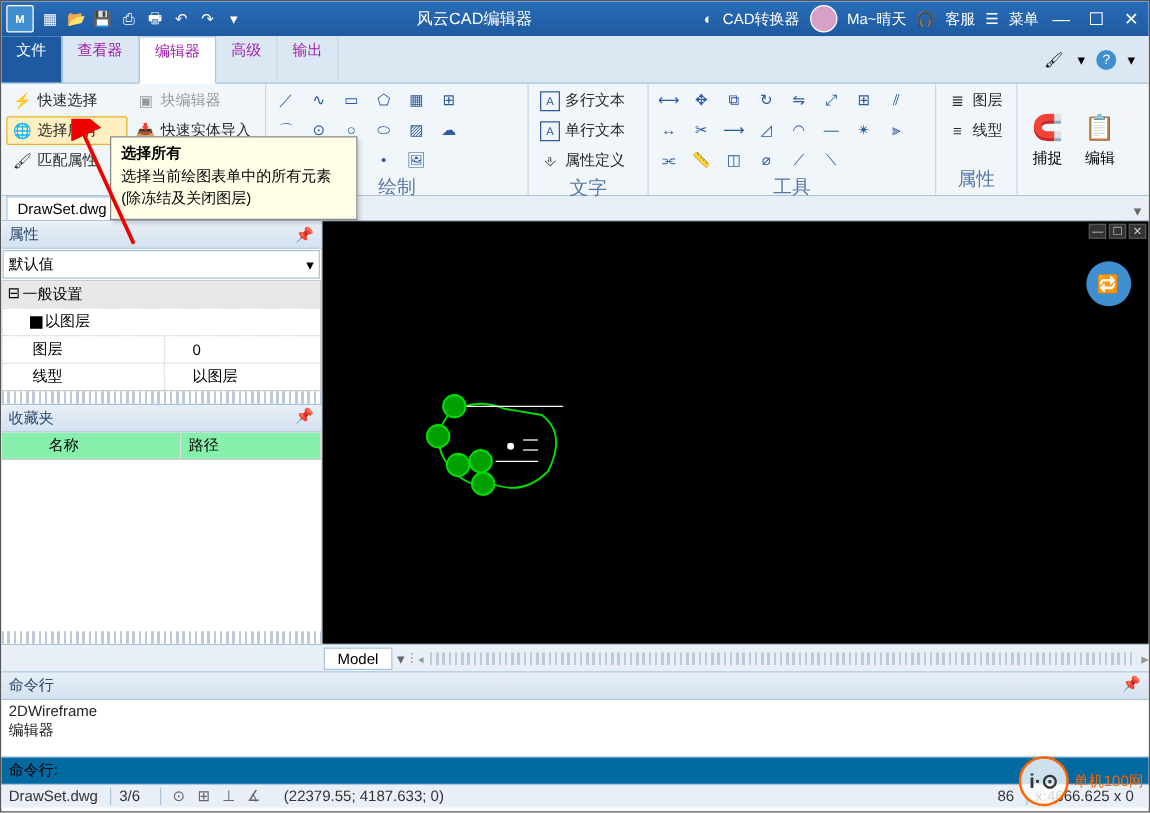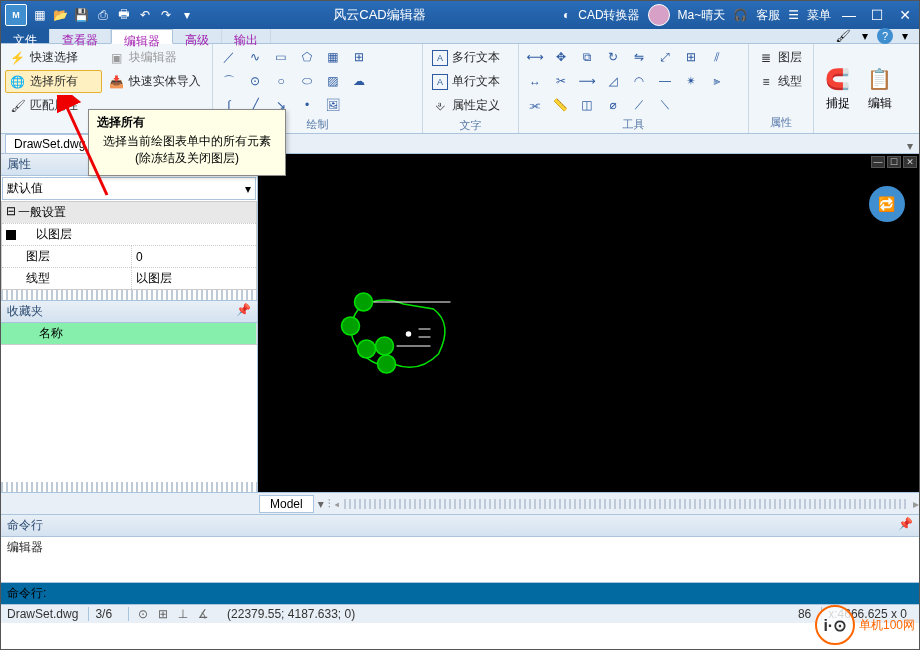--- a/index.html
+++ b/index.html
@@ -10,33 +10,33 @@
 .titlebar .qat { display: flex; gap: 3px; align-items: center; }
 .titlebar .qat .qbtn { width: 18px; height: 18px; display: flex; align-items: center; justify-content: center; cursor: pointer; }
 .titlebar .app-icon { width: 22px; height: 22px; background: #3f8ed0; border: 1px solid #fff; border-radius: 2px; display: flex; align-items: center; justify-content: center; font-size: 9px; font-weight: bold; margin-right: 4px; }
 .titlebar .spacer { flex: 1; }
 .titlebar .title-text { margin: 0 10px; font-size: 13px; }
 .titlebar .right-items { display: flex; align-items: center; gap: 8px; }
 .titlebar .avatar { width: 22px; height: 22px; border-radius: 50%; background: #d6a0c7; border: 1px solid #fff; }
 .titlebar .win-btn { width: 20px; height: 18px; display: flex; align-items: center; justify-content: center; cursor: pointer; font-size: 14px; }
 
 
-.maintabs { height: 15px; background: #dbe7f3; display: flex; border-bottom: 1px solid #a9c4dc; position: relative; text-align: right; }
+.maintabs { height: 38px; background: #dbe7f3; display: flex; border-bottom: 1px solid #a9c4dc; position: relative; text-align: right; }
 .maintabs .tab { padding: 3px 12px; color: #a21caf; cursor: pointer; border-right: 1px solid #c9d8e7; }
 .maintabs .tab.active { background: #1e5aa0; color: #fff; }
 .maintabs .tab.sel { background: #fff; border: 1px solid #a9c4dc; border-bottom: 1px solid #fff; margin-bottom: -1px; }
 .maintabs .right-tools { margin-left: auto; display: flex; align-items: center; gap: 2px; padding-right: 4px; }
 .maintabs .tool-btn { width: 20px; height: 18px; display: flex; align-items: center; justify-content: center; cursor: pointer; }
 .help-icon { width: 16px; height: 16px; background: #3f8ed0; border-radius: 50%; color: #fff; font-size: 11px; display: flex; align-items: center; justify-content: center; }
 
 
 .ribbon { height: 90px; background: #f1f6fb; border-bottom: 1px solid #a9c4dc; display: flex; }
 .ribbon-group { border-right: 1px solid #c9d8e7; display: flex; flex-direction: column; padding: 2px 4px; }
 .ribbon-group .group-body { flex: 1; display: flex; gap: 2px; }
-.ribbon-group .group-label { text-align: center; color: #5577a5; padding: 1px 0; font-size: 11px; }
+.ribbon-group .group-label { text-align: center; color: #5577a5; padding: 1px 0; font-size: 15px; }
 .rbtn { padding: 2px 4px; display: flex; align-items: center; gap: 4px; color: #2b2b2b; cursor: pointer; border: 1px solid transparent; border-radius: 2px; white-space: nowrap; }
 .rbtn.highlight { background: #fff0c2; border-color: #e8b030; }
 .rbtn .icon { width: 16px; height: 16px; display: inline-flex; align-items: center; justify-content: center; font-size: 12px; }
 .rbtn-col { display: flex; flex-direction: column; gap: 1px; }
 .grid-btns { display: grid; grid-template-columns: repeat(6, 24px); grid-auto-rows: 22px; gap: 2px; }
 .gbtn { width: 24px; height: 22px; display: flex; align-items: center; justify-content: center; cursor: pointer; border: 1px solid transparent; color: #2d5aa0; }
 .big-btn { width: 40px; display: flex; flex-direction: column; align-items: center; justify-content: center; gap: 2px; cursor: pointer; border: 1px solid transparent; padding: 4px 2px; }
 .big-btn .big-icon { width: 28px; height: 28px; display: flex; align-items: center; justify-content: center; font-size: 20px; }
 
 
@@ -52,21 +52,21 @@
 .panel-header .pin { margin-left: auto; cursor: pointer; }
 
 .dropdown { border: 1px solid #a9c4dc; margin: 1px; padding: 2px 4px; display: flex; align-items: center; background: #fff; gap: 16px; }
 .dropdown .arrow { margin-left: auto; }
 
 .prop-table { border: 1px solid #ccc; margin: 0; font-size: 11px; }
 .prop-table .section-row { display: flex; background: #e8e8e8; padding: 2px 4px; }
 .prop-table .section-row .minus { margin-right: 2px; }
 .prop-row { display: flex; border-top: 1px dotted #ccc; }
 .prop-row .pname { width: 130px; padding: 2px 4px 2px 24px; border-right: 1px dotted #ccc; }
-.prop-row .pval { flex: 1; padding: 2px 4px; display: flex; align-items: center; gap: 20px; }
+.prop-row .pval { flex: 1; padding: 2px 4px; display: flex; align-items: center; gap: 2px; margin-left: 18px; }
 .swatch { width: 10px; height: 10px; background: #000; display: inline-block; }
 
 .fav-header { background: linear-gradient(#e8eff6,#d4e2f0); padding: 2px 6px; display: flex; border-top: 1px solid #a9c4dc; border-bottom: 1px solid #a9c4dc; color: #2b4a70; }
 .fav-table { flex: 1; overflow: auto; }
 .fav-cols { display: flex; border-bottom: 1px solid #ccc; background: #86efac; padding-left: 32px; }
 .fav-cols .col { flex: 1; padding: 2px 6px; border-right: 1px solid #ddd; }
 .scroll-dots { height: 10px; background: repeating-linear-gradient(90deg,#bfcad8 0 2px, transparent 2px 5px); }
 
 
 .canvas-area { flex: 1; background: #000; position: relative; }
@@ -87,21 +87,21 @@
 
 
 .statusbar { height: 18px; background: #e8eff6; display: flex; align-items: center; padding: 0 6px; gap: 10px; color: #333; font-size: 11px; position: relative; }
 .statusbar .seg { border-left: 1px solid #a9c4dc; padding: 0 6px; }
 .statusbar .icons { display: flex; gap: 4px; }
 .statusbar .sicon { width: 16px; height: 14px; display: flex; align-items: center; justify-content: center; color: #666; cursor: pointer; }
 
 
 .tooltip { position: absolute; top: 108px; left: 87px; width: 198px; background: #ffffe8; border: 1px solid #888; padding: 4px 8px 8px; z-index: 100; box-shadow: 2px 2px 4px rgba(0,0,0,0.2); }
 .tooltip .tt-title { font-weight: bold; margin-bottom: 2px; }
-.tooltip .tt-body { font-size: 11px; text-align: center; }
+.tooltip .tt-body { font-size: 11px; }
 
 
 .red-arrow { position: absolute; top: 94px; left: 56px; z-index: 101; pointer-events: none; }
 
 
 .watermark { position: absolute; bottom: 4px; right: 4px; display: flex; align-items: center; gap: 4px; color: #f60; font-size: 14px; z-index: 200; }
 .watermark .logo { width: 40px; height: 40px; border: 2px solid #f60; border-radius: 50%; display: flex; align-items: center; justify-content: center; font-size: 16px; color: #333; font-weight: bold; background: rgba(255,255,255,0.8); }
 </style>
 </head>
 <body>
@@ -325,20 +325,21 @@
         </div>
     </div>
     <div class="scroll-dots"></div>
     <div class="fav-header">
       <span>收藏夹</span>
         <span class="pin" style="margin-left:auto">📌</span>
     </div>
     <div class="fav-table">
       <div class="fav-cols">
         <div class="col">名称</div>
+        <div class="col">路径</div>
       </div>
     </div>
     <div class="scroll-dots"></div>
   </div>
 
   <div class="canvas-area">
     <div class="canvas-ctrls">
       <div class="cbtn">—</div>
       <div class="cbtn">☐</div>
       <div class="cbtn">✕</div>
@@ -371,20 +372,21 @@
   <span style="color:#999">⫶ ◂</span>
   <div class="scroll-dots2"></div>
   <span style="color:#999">▸</span>
 </div>
 
 <div class="cmd-header">
   <span>命令行</span>
     <span style="margin-left:auto">📌</span>
 </div>
 <div class="cmd-body">
+  <div>2DWireframe</div>
   <div>编辑器</div>
 </div>
 <div class="cmd-line">命令行:</div>
 
 <div class="statusbar">
   <span>DrawSet.dwg</span>
   <span class="seg">3/6</span>
   <span class="seg icons">
     <span class="sicon">⊙</span>
     <span class="sicon">⊞</span>

